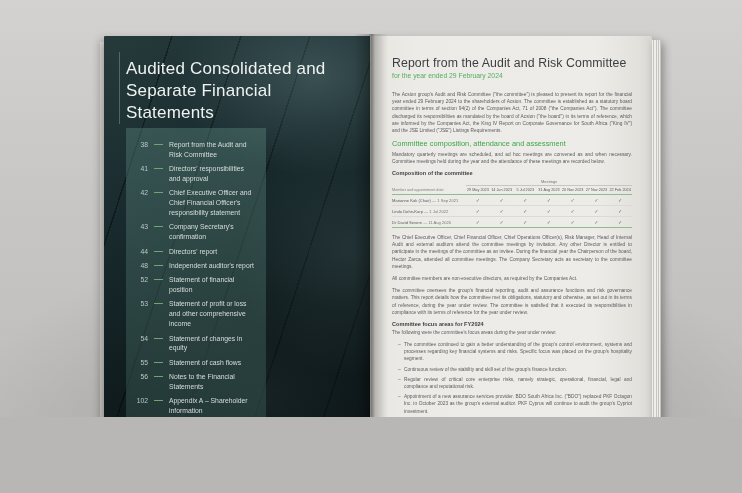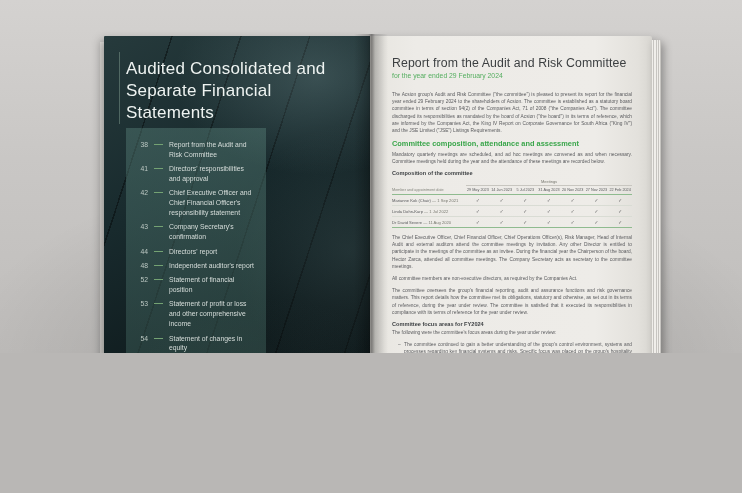--- a/index.html
+++ b/index.html
@@ -1,16 +1,16 @@
 <!DOCTYPE html>
 <html><head>
 <meta charset="utf-8">
 <style>
   html,body{margin:0;padding:0;background:#b9b7b5;font-family:"Liberation Sans",sans-serif;}
-  .stage{position:relative;width:742px;height:353px;overflow:hidden;
+  .stage{position:relative;width:742px;height:417px;overflow:hidden;
     background:
       radial-gradient(ellipse 600px 300px at 50% 105%, rgba(0,0,0,.18), transparent 70%),
       linear-gradient(180deg,#d4d2d0 0%,#c9c7c5 45%,#bfbdbb 100%);}
   .book-shadow{position:absolute;left:96px;top:430px;width:572px;height:34px;
     background:radial-gradient(ellipse 50% 50% at 50% 50%, rgba(0,0,0,.38), transparent 70%);
     filter:blur(4px);}
   .page{position:absolute;top:36px;height:414px;overflow:hidden;}
   
   .page-left{left:104px;width:266px;color:#e9eeec;border-radius:1px 0 0 2px;
     background:
@@ -32,21 +32,21 @@
   .toc-label{flex:1;color:#d7dedb;}
   
   .page-right{left:370px;width:282px;box-sizing:border-box;padding:14px 20px 0 22px;
     background:
       linear-gradient(90deg,#d6d4cf 0%,#e9e7e2 5%,#edebe7 16%,#eeece8 80%,#e3e1dc 95%,#d8d6d1 100%),
       #ecebe7;
     box-shadow:4px 4px 10px rgba(0,0,0,.28);border-radius:0 2px 2px 0;}
   .rp-title{margin:6px 0 2px 0;font-size:12.3px;font-weight:400;color:#3c3f41;letter-spacing:.1px;}
   .rp-subtitle{font-size:6.8px;color:#54ae5f;margin:0 0 12px 0;}
   .body{margin:0 0 5px 0;font-size:4.8px;line-height:1.5;color:#5a5b5e;text-align:justify;}
-  .green-head{margin:4px 0 2.5px 0;font-size:7.4px;font-weight:700;color:#3aa64b;}
+  .green-head{margin:4px 0 2.5px 0;font-size:7.4px;font-weight:400;color:#3aa64b;}
   .sub-head{margin:3px 0 2px 0;font-size:5.6px;font-weight:700;color:#3f4245;}
   .tbl-caption{margin:3px 0 3px 0;font-size:5.6px;font-weight:700;color:#3f4245;}
   .tbl{width:100%;margin-bottom:6px;}
   .tbl-meetings-row{display:flex;font-size:4px;color:#77786f;}
   .tbl-meetings-spacer{flex:0 0 74px;}
   .tbl-meetings{flex:1;text-align:center;border-bottom:1px solid #c8c6c0;padding-bottom:1px;}
   .tbl-row{display:flex;align-items:flex-end;}
   .tbl-member{flex:0 0 74px;font-size:4.1px;color:#5a5b5e;padding:2px 2px 2px 0;box-sizing:border-box;}
   .tbl-head .tbl-member{color:#85867e;font-size:3.8px;}
   .tbl-date{flex:1;text-align:center;font-size:3.8px;color:#5a5b5e;padding:2px 0;}

